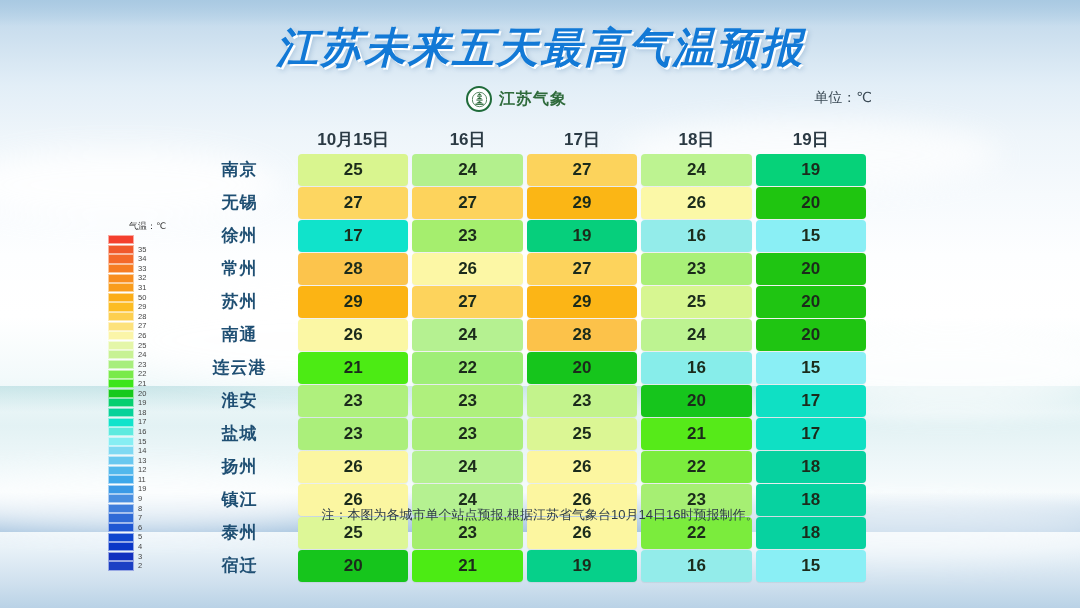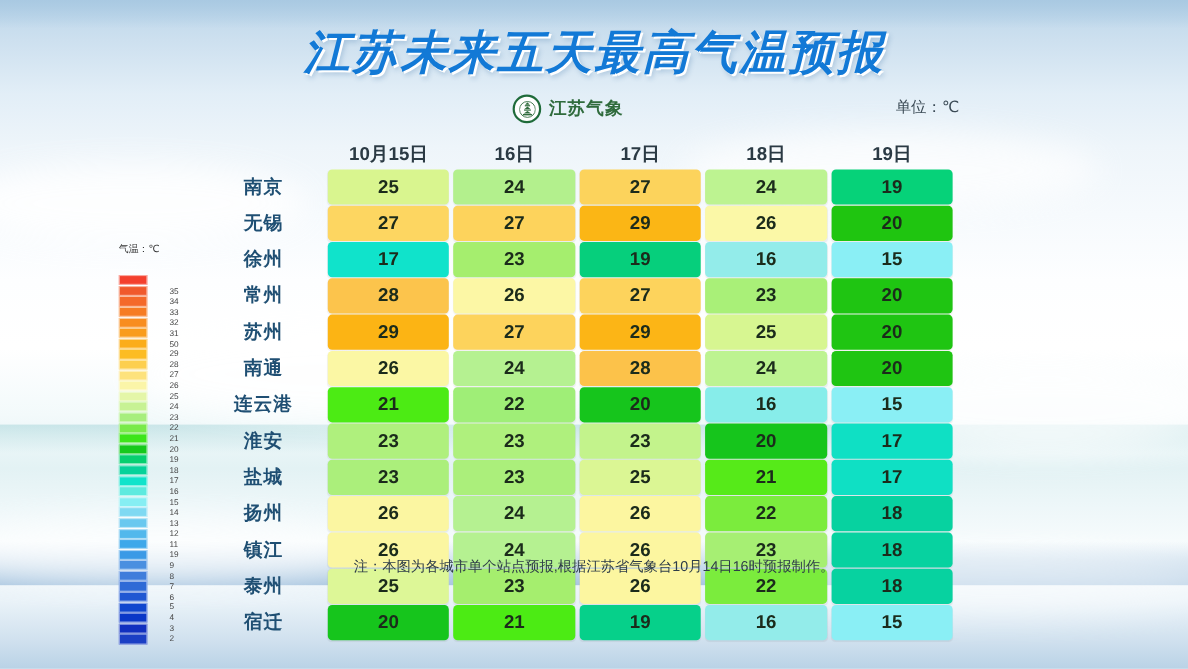--- a/index.html
+++ b/index.html
@@ -56,22 +56,22 @@
     width:26px;height:26px;border-radius:50%;
     background:#ffffff;border:2px solid #1f6b3a;
     display:flex;align-items:center;justify-content:center;position:relative;
   }
   .emblem svg{display:block;}
   .logotext{font-size:16px;font-weight:bold;color:#2f6b3c;letter-spacing:1px;}
   .unit{position:absolute;right:196px;top:3px;font-size:14px;color:#3b4a55;}
 
   
   .legend{position:absolute;left:108px;top:220px;width:58px;}
-  .legend-title{font-size:9px;color:#333;margin-bottom:17px;white-space:nowrap;}
-  .legend-row{display:flex;align-items:center;height:9.6px;gap:16px;}
+  .legend-title{font-size:9px;color:#333;margin-bottom:2px;white-space:nowrap;text-align:right;}
+  .legend-row{display:flex;align-items:center;height:9.6px;}
   .legend-sw{width:26px;height:9.1px;border:1px solid rgba(255,255,255,.55);}
   .legend-lb{font-size:7.5px;color:#444;margin-left:4px;line-height:1;}
 
   
   .table{position:absolute;left:196px;top:124px;width:672px;}
   .hdr{display:flex;height:30px;align-items:center;}
   .hdr .cityhdr{width:100px;flex:none;}
   .hdr .dcell{flex:1;text-align:center;font-size:17px;font-weight:bold;color:#2b3a44;}
   .row{display:flex;align-items:center;height:31.5px;margin-bottom:1.5px;}
   .city{

